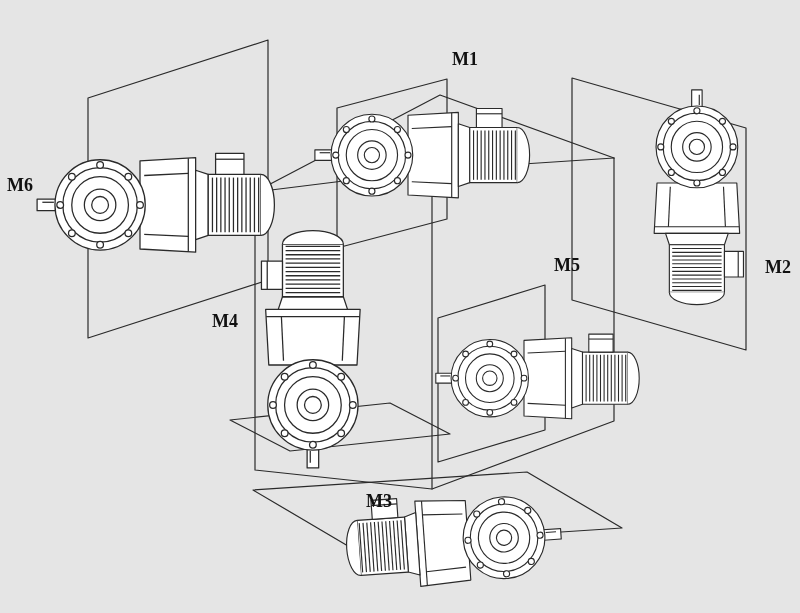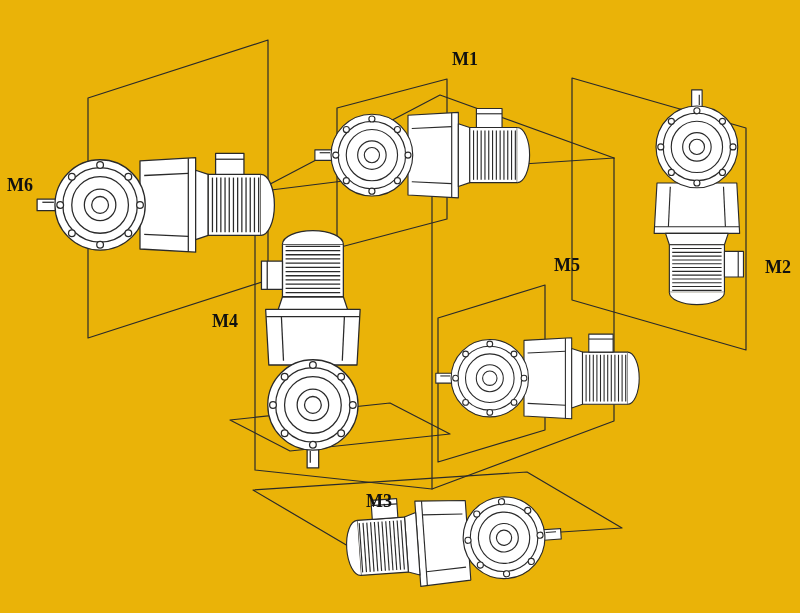--- a/index.html
+++ b/index.html
@@ -1,19 +1,19 @@
 <!DOCTYPE html>
 <html><head>
 <meta charset="utf-8">
 <style>
   html,body{margin:0;padding:0;background:#ffffff;}
   .stage{
     position:relative;
     width:800px;height:613px;
-    background:#eab308;
+    background:#e5e5e5;
     font-family:"Liberation Serif", serif;
     overflow:hidden;
   }
   svg{display:block;}
   .lineart{stroke:#2a2a2a;stroke-width:1.2;fill:none;stroke-linejoin:round;stroke-linecap:round;}
   .plane{stroke:#2a2a2a;stroke-width:1.2;fill:none;stroke-linejoin:round;}
   .motor-part{stroke:#2a2a2a;stroke-width:1.2;fill:#ffffff;stroke-linejoin:round;}
   .pos-label{
     font-family:"Liberation Serif", serif;
     font-weight:bold;

